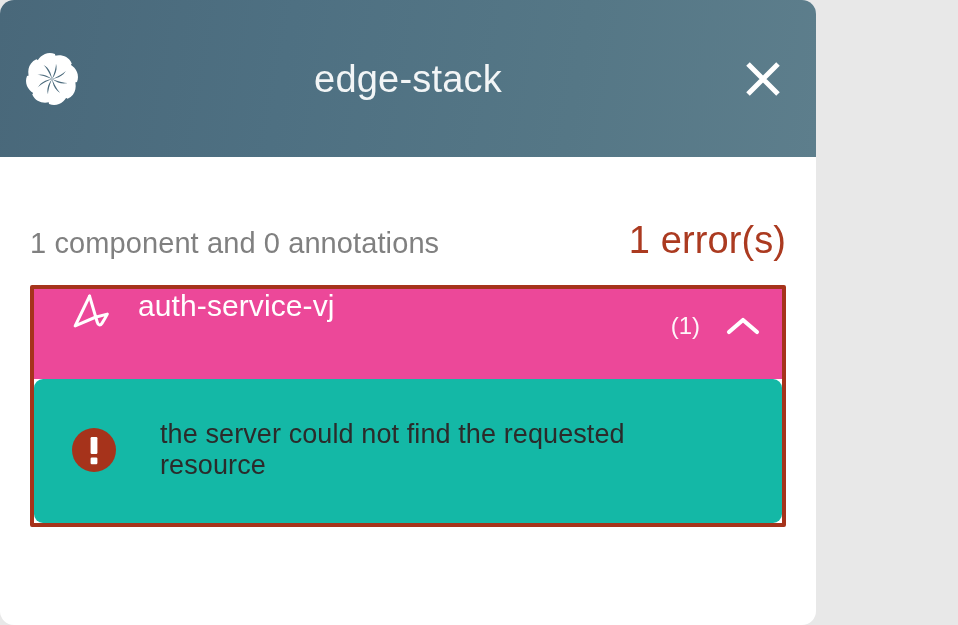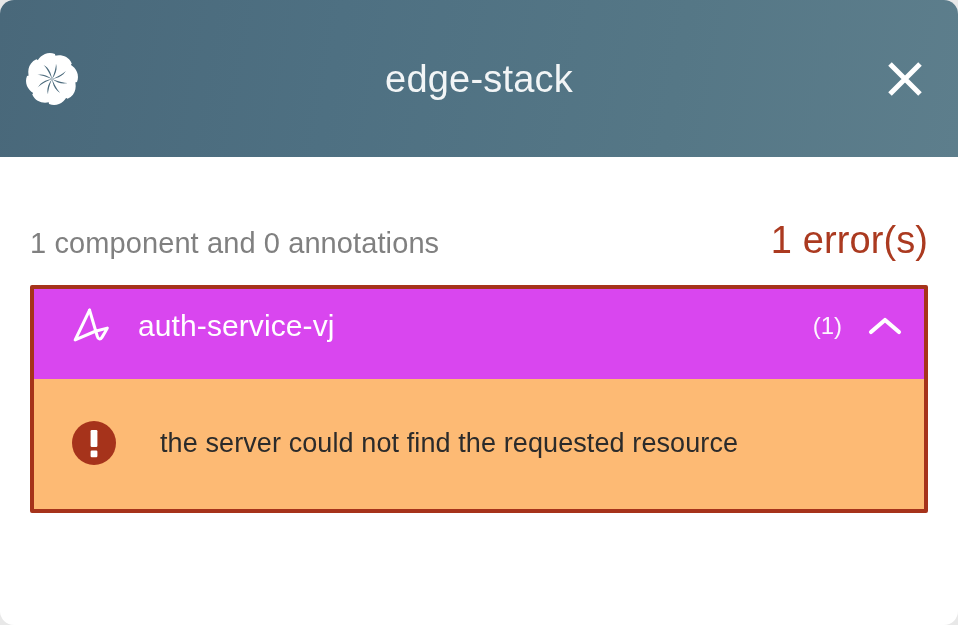--- a/index.html
+++ b/index.html
@@ -12,21 +12,21 @@
     height: 625px;
     overflow: hidden;
     font-family: "Liberation Sans", sans-serif;
     -webkit-font-smoothing: antialiased;
   }
 
   .app-window {
     position: absolute;
     left: 0;
     top: 0;
-    width: 958px;
+    width: 816px;
     height: 625px;
     background: #ffffff;
     border-radius: 14px;
     overflow: hidden;
     box-sizing: border-box;
   }
 
   
   .title-bar {
     position: relative;
@@ -102,23 +102,22 @@
   
   .error-panel {
     margin-top: 23px;
     border: 4px solid #a6331b;
     border-radius: 2px;
     background: #ffffff;
     box-sizing: border-box;
   }
 
   .panel-header {
-    background: #d946ef;
-    display: flex;
-    align-items: center;
+    background: #ec4899;
+    display: flex;
     height: 90px;
     padding: 0 22px 16px 34px;
     box-sizing: border-box;
     cursor: pointer;
   }
 
   .component-icon {
     width: 46px;
     height: 46px;
     flex: 0 0 auto;
@@ -152,22 +151,23 @@
     width: 34px;
     height: 30px;
     display: flex;
     align-items: center;
     justify-content: center;
     cursor: pointer;
   }
   .chevron-toggle svg { display: block; }
 
   .panel-body {
-    background: #fdba74;
+    background: #14b8a6;
     padding: 40px 13px 42px 0;
+    border-radius: 9px;
   }
 
   .message-row {
     display: flex;
     align-items: center;
     padding: 0 36px;
   }
 
   .alert-icon {
     width: 48px;

